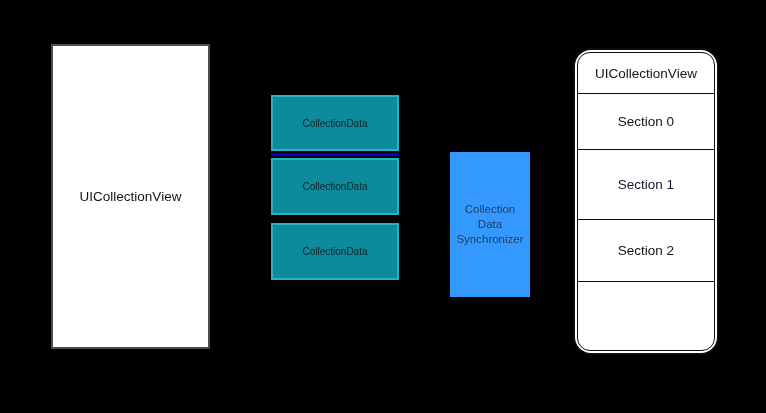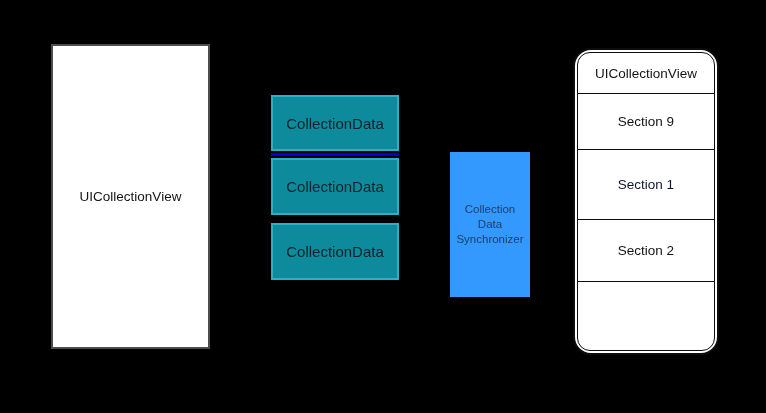--- a/index.html
+++ b/index.html
@@ -13,21 +13,21 @@
     position:absolute;left:51px;top:44px;width:159px;height:305px;
     box-sizing:border-box;border:2px solid #4d4d4d;
     display:flex;flex-direction:column;align-items:center;justify-content:center;
     text-align:center;font-size:13.5px;line-height:18px;
   }
   
   .cd-box{
     position:absolute;left:271px;width:128px;box-sizing:border-box;
     border:2px solid #29b2c6;
     display:flex;align-items:center;justify-content:center;
-    font-size:15px;
+    font-size:10px;
   }
   .cd1{top:95px;height:56px;}
   .cd2{top:158px;height:57px;}
   .cd3{top:223px;height:57px;}
   .cd-sep{position:absolute;left:271px;top:153px;width:128px;height:3px;}
   
   .sync-box{
     position:absolute;left:450px;top:152px;width:80px;height:145px;
     display:flex;flex-direction:column;align-items:center;justify-content:center;
     text-align:center;font-size:11.5px;line-height:15px;font-weight:400;
@@ -78,20 +78,20 @@
 
   <div class="sync-box" style="background-color: rgb(51, 153, 255); color: rgb(31, 63, 99);">
     <div>Collection</div>
     <div>Data</div>
     <div>Synchronizer</div>
   </div>
 
   <div class="cv-outer" style="background-color: rgb(255, 255, 255);">
     <div class="cv-inner">
       <div class="cv-row cv-header" style="color: rgb(20, 20, 20);">UICollectionView</div>
-      <div class="cv-row cv-s0" style="color: rgb(20, 20, 20);">Section 9</div>
+      <div class="cv-row cv-s0" style="color: rgb(20, 20, 20);">Section 0</div>
       <div class="cv-row cv-s1" style="color: #0f172a;">Section 1</div>
       <div class="cv-row cv-s2" style="color: rgb(20, 20, 20);">Section 2</div>
       <div class="cv-row cv-empty"></div>
     </div>
   </div>
 
 </div>
 
 </body></html>

